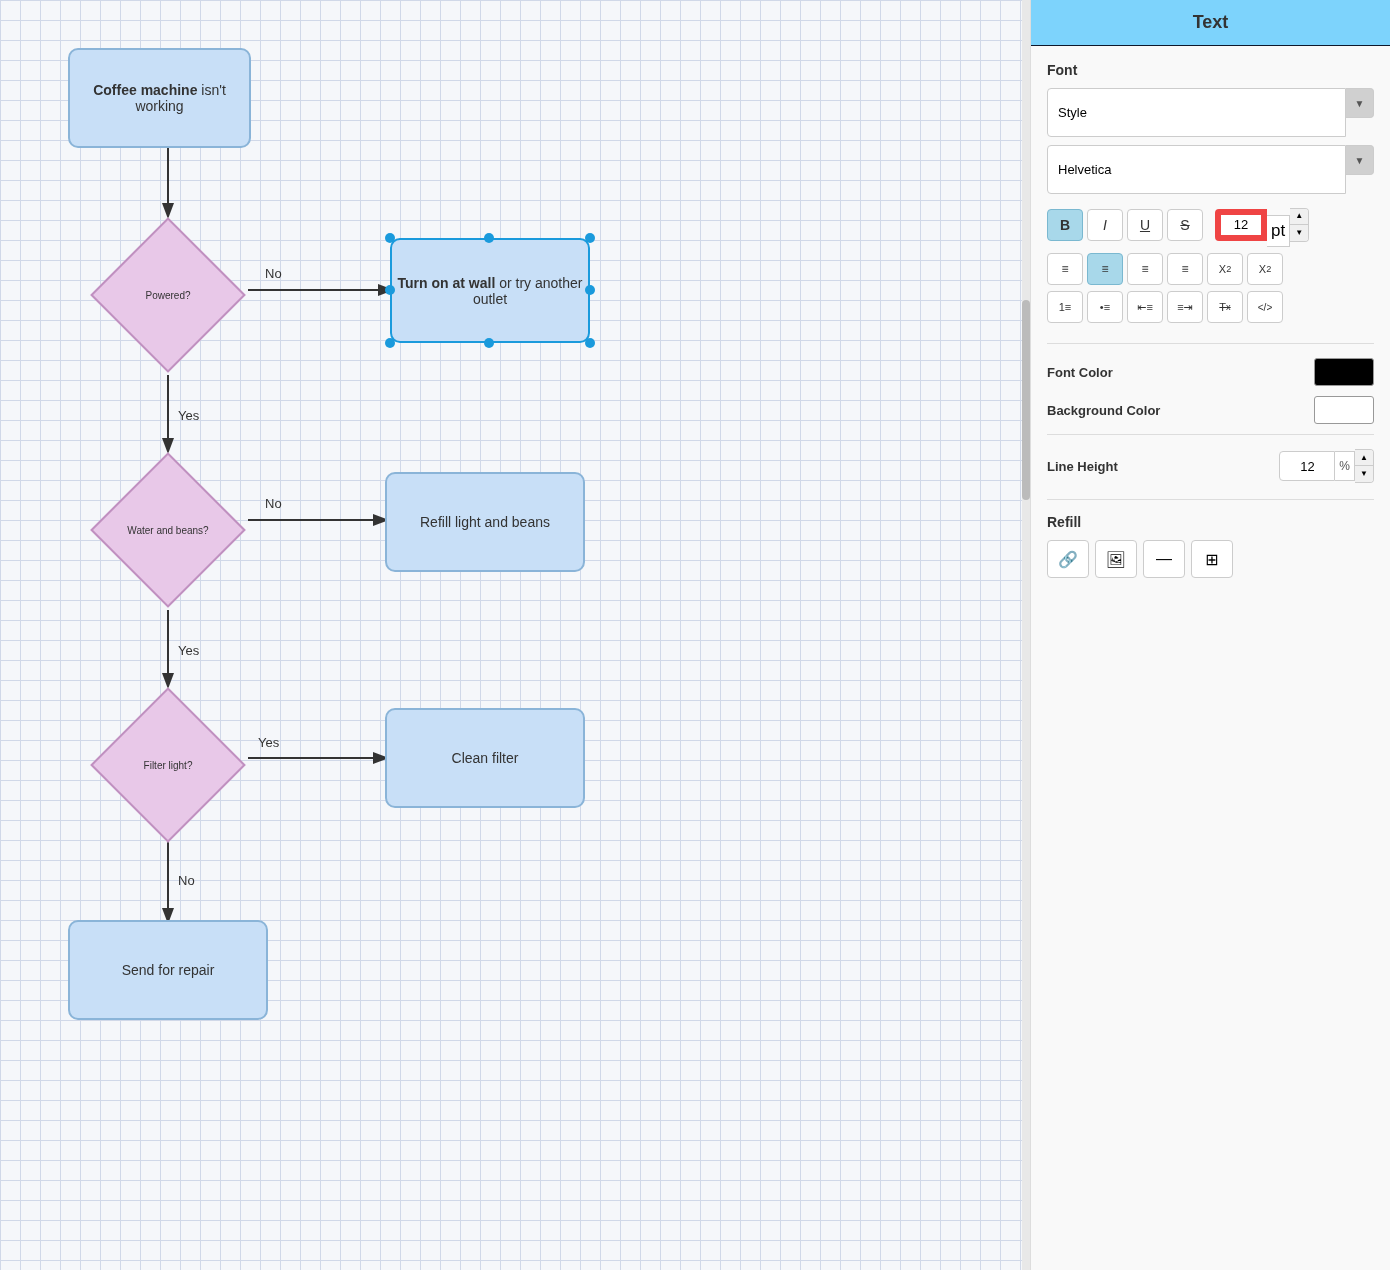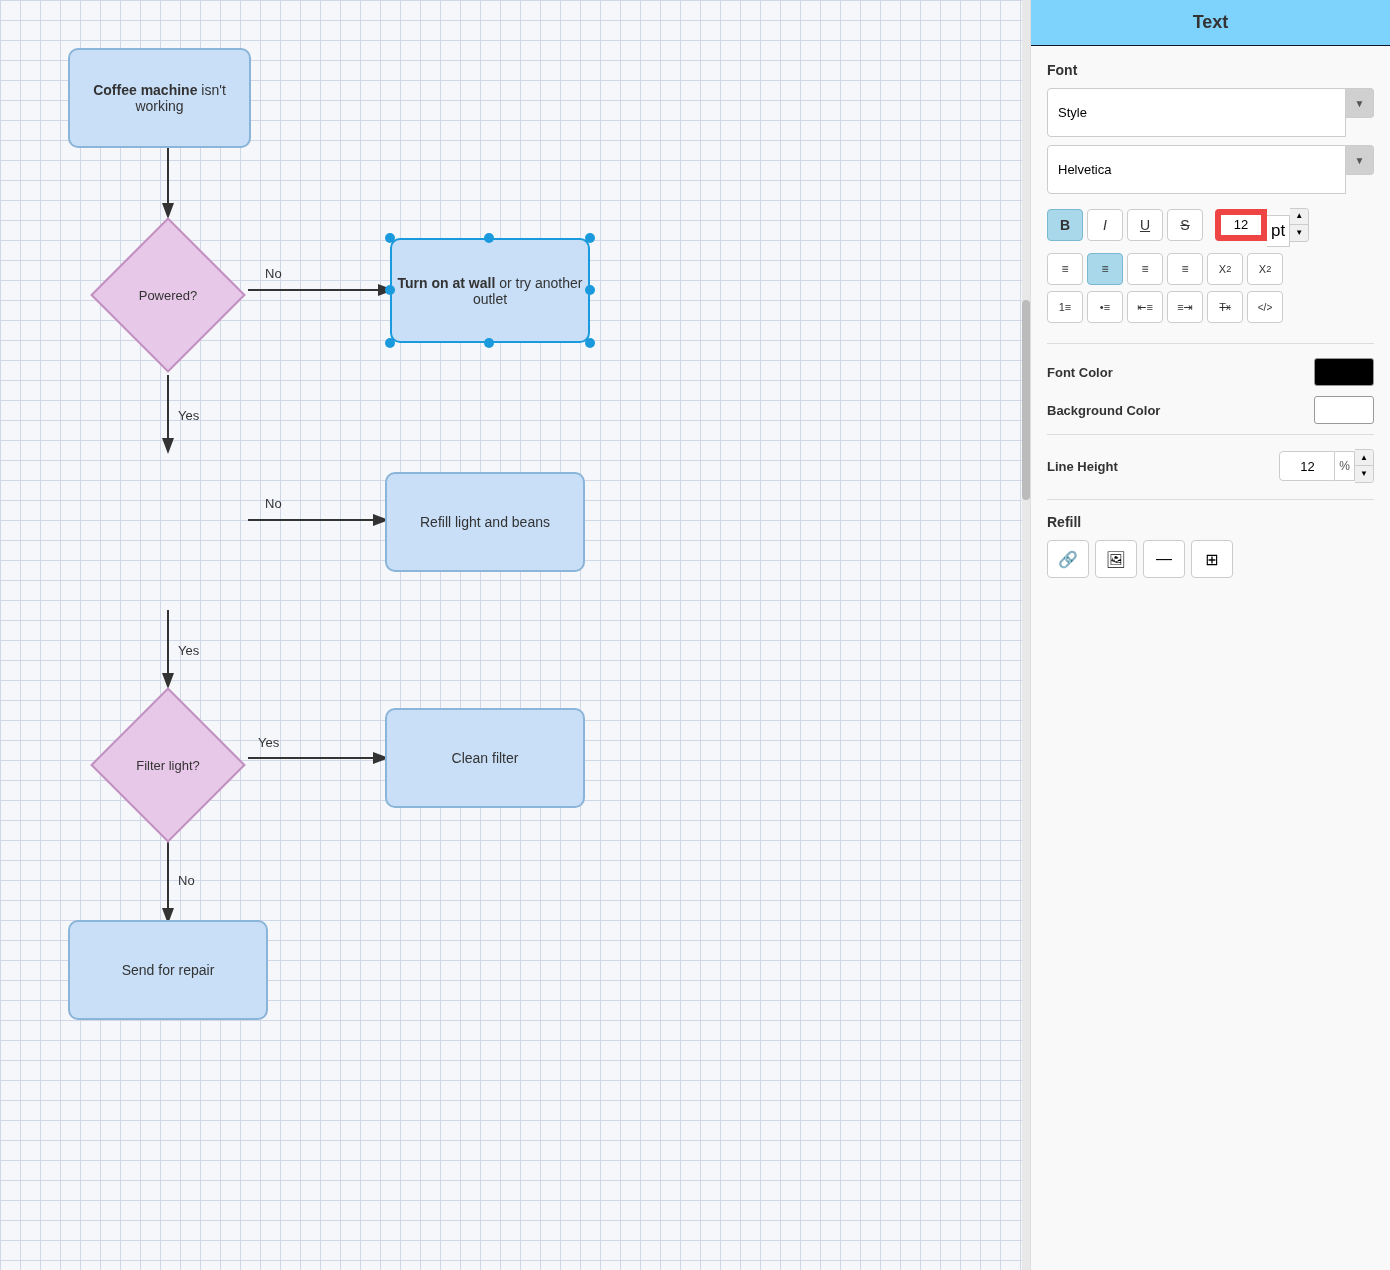--- a/index.html
+++ b/index.html
@@ -302,21 +302,21 @@
 
     .diamond {
       background: #e8c8e8;
       border: 2px solid #c090c0;
       transform: rotate(45deg);
     }
 
     .diamond-text {
       position: absolute;
       text-align: center;
-      font-size: 13px;
+      font-size: 10px;
       color: #333;
       z-index: 2;
       white-space: nowrap;
     }
 
     
     .flowchart-svg {
       position: absolute;
       top: 0; left: 0;
       width: 100%;
@@ -388,20 +388,24 @@
 
   <div class="handle" style="left:385px; top:233px;"></div>
   <div class="handle" style="left:484px; top:233px;"></div>
   <div class="handle" style="left:585px; top:233px;"></div>
   <div class="handle" style="left:385px; top:285px;"></div>
   <div class="handle" style="left:585px; top:285px;"></div>
   <div class="handle" style="left:385px; top:338px;"></div>
   <div class="handle" style="left:484px; top:338px;"></div>
   <div class="handle" style="left:585px; top:338px;"></div>
 
+  <div class="diamond-wrapper" style="left:68px; top:450px; width:200px; height:160px;">
+    <div class="diamond" style="width:110px; height:110px;"></div>
+    <span class="diamond-text">Water and beans?</span>
+  </div>
 
   <div class="node-rect node-blue" style="left:385px; top:472px; width:200px; height:100px;">
     <span>Refill light and beans</span>
   </div>
 
   <div class="diamond-wrapper" style="left:68px; top:685px; width:200px; height:160px;">
     <div class="diamond" style="width:110px; height:110px;"></div>
     <span class="diamond-text">Filter light?</span>
   </div>
 

